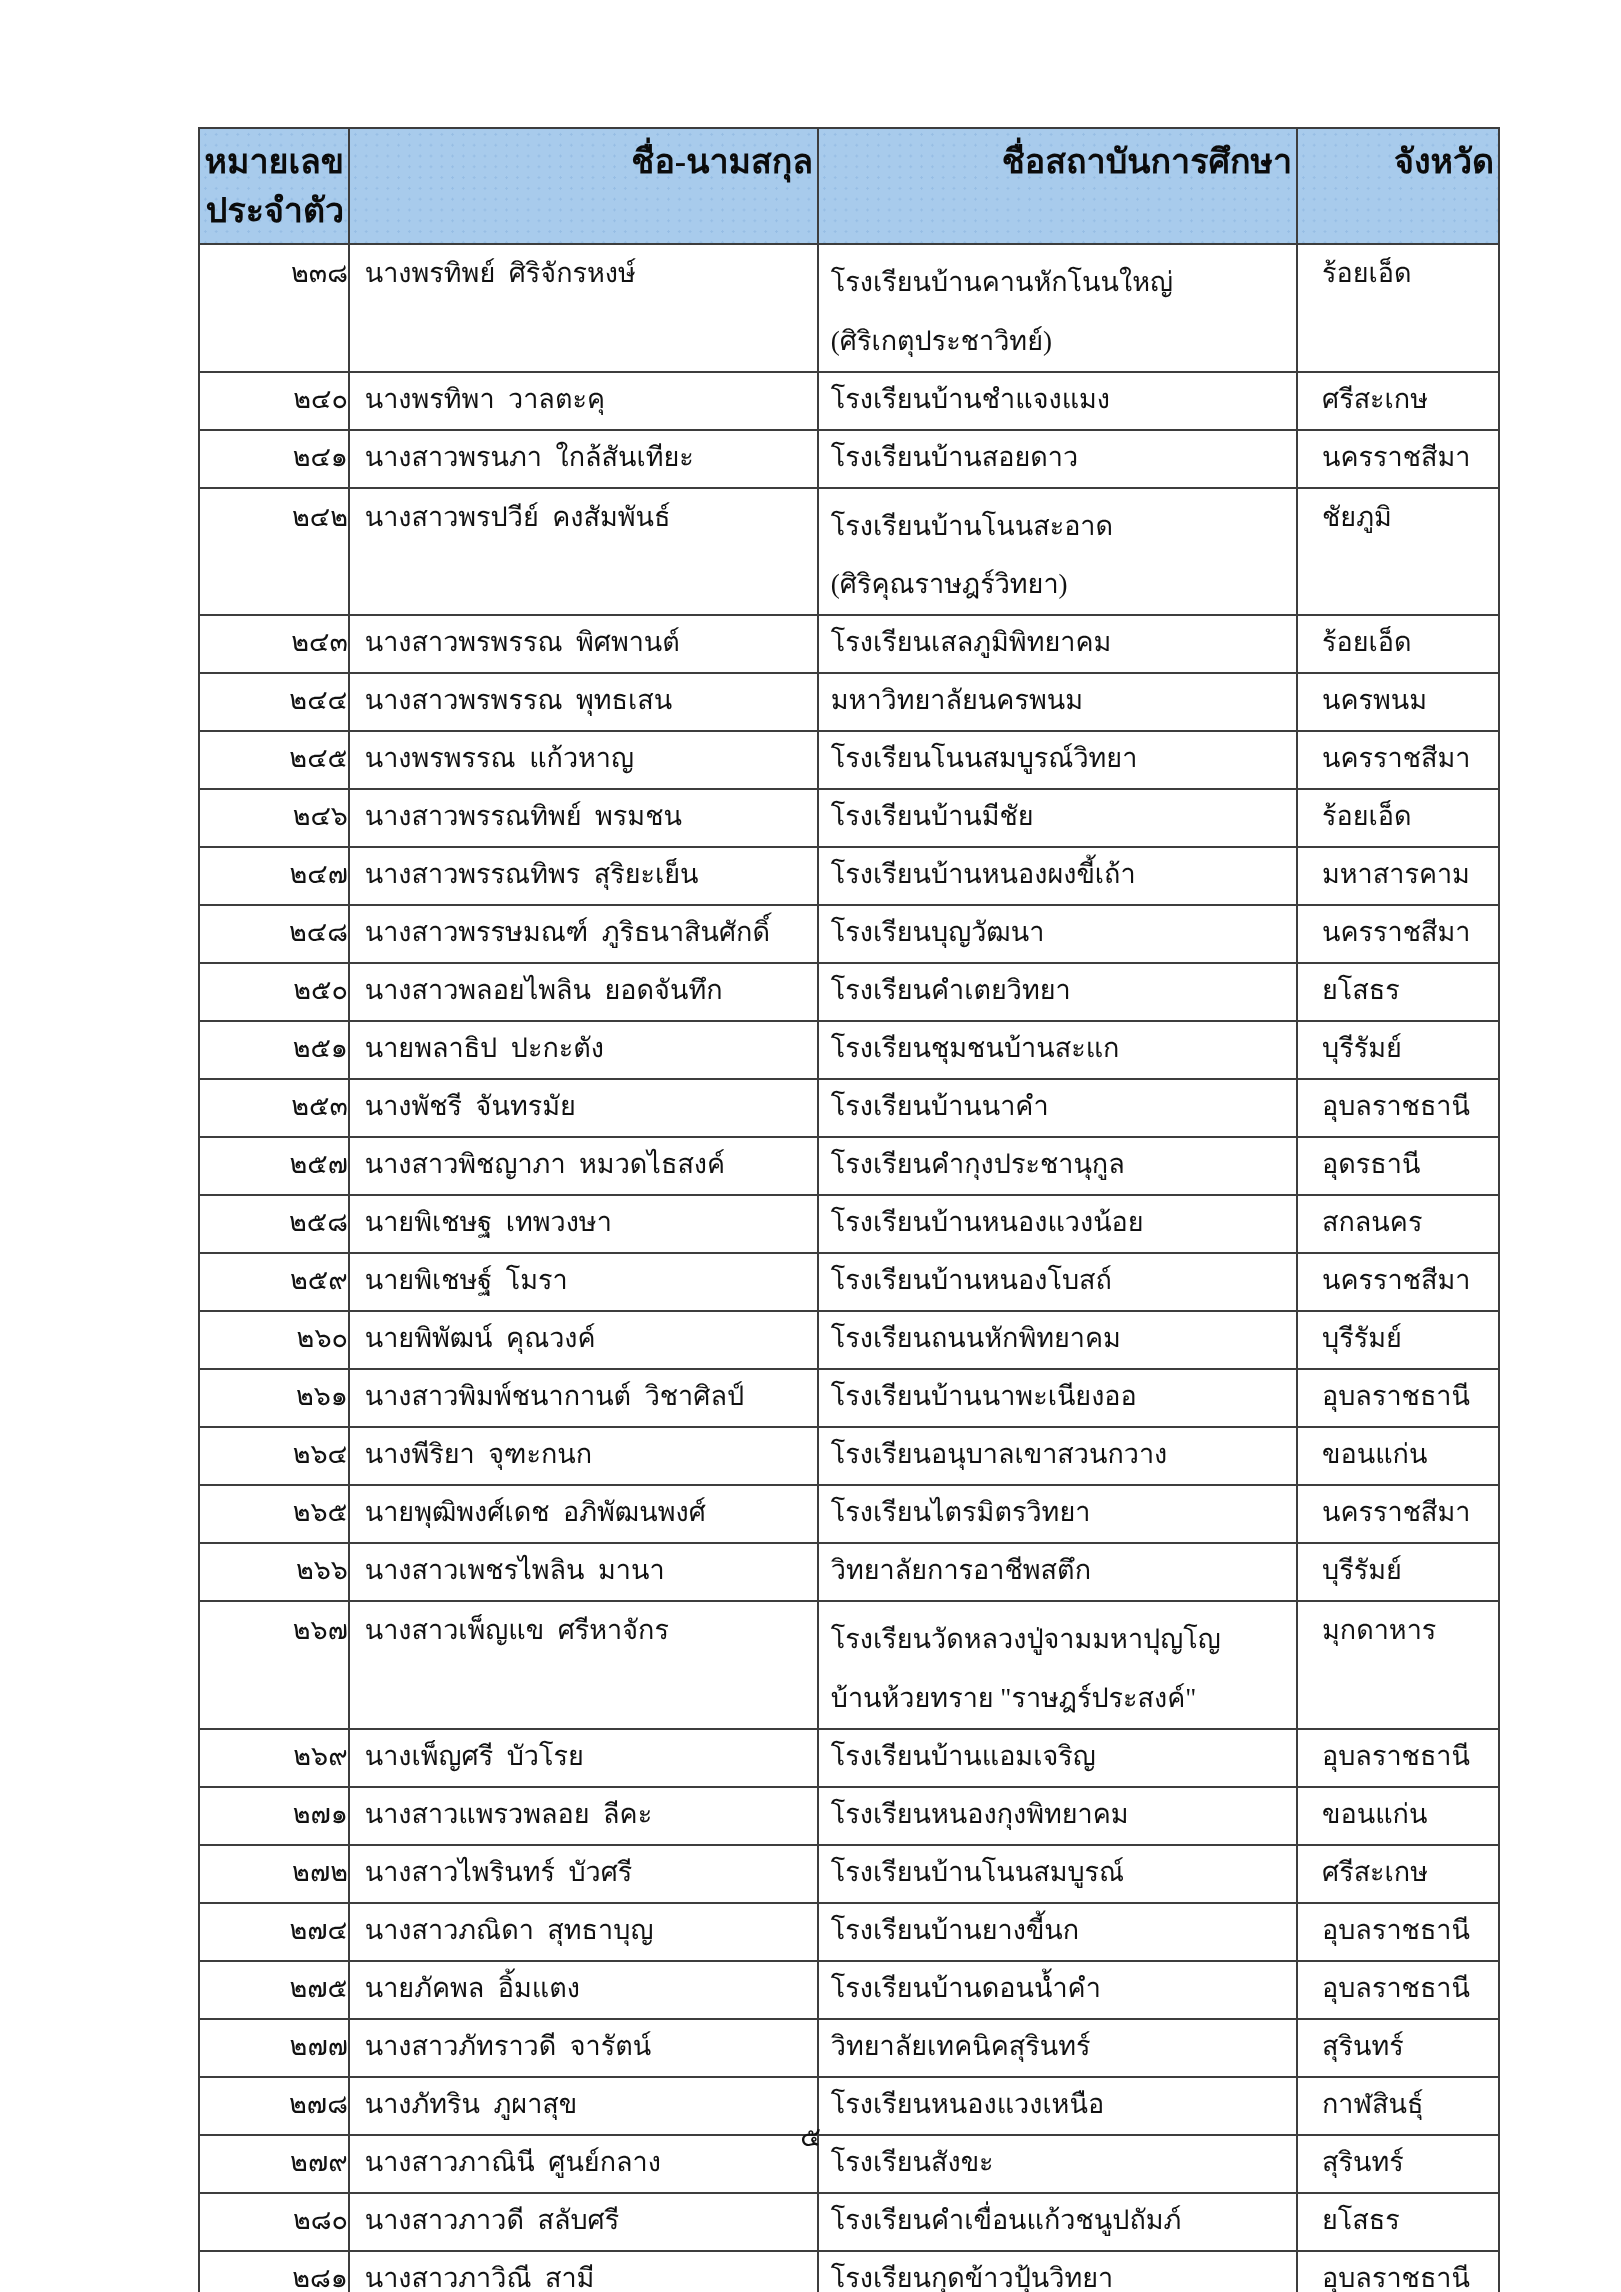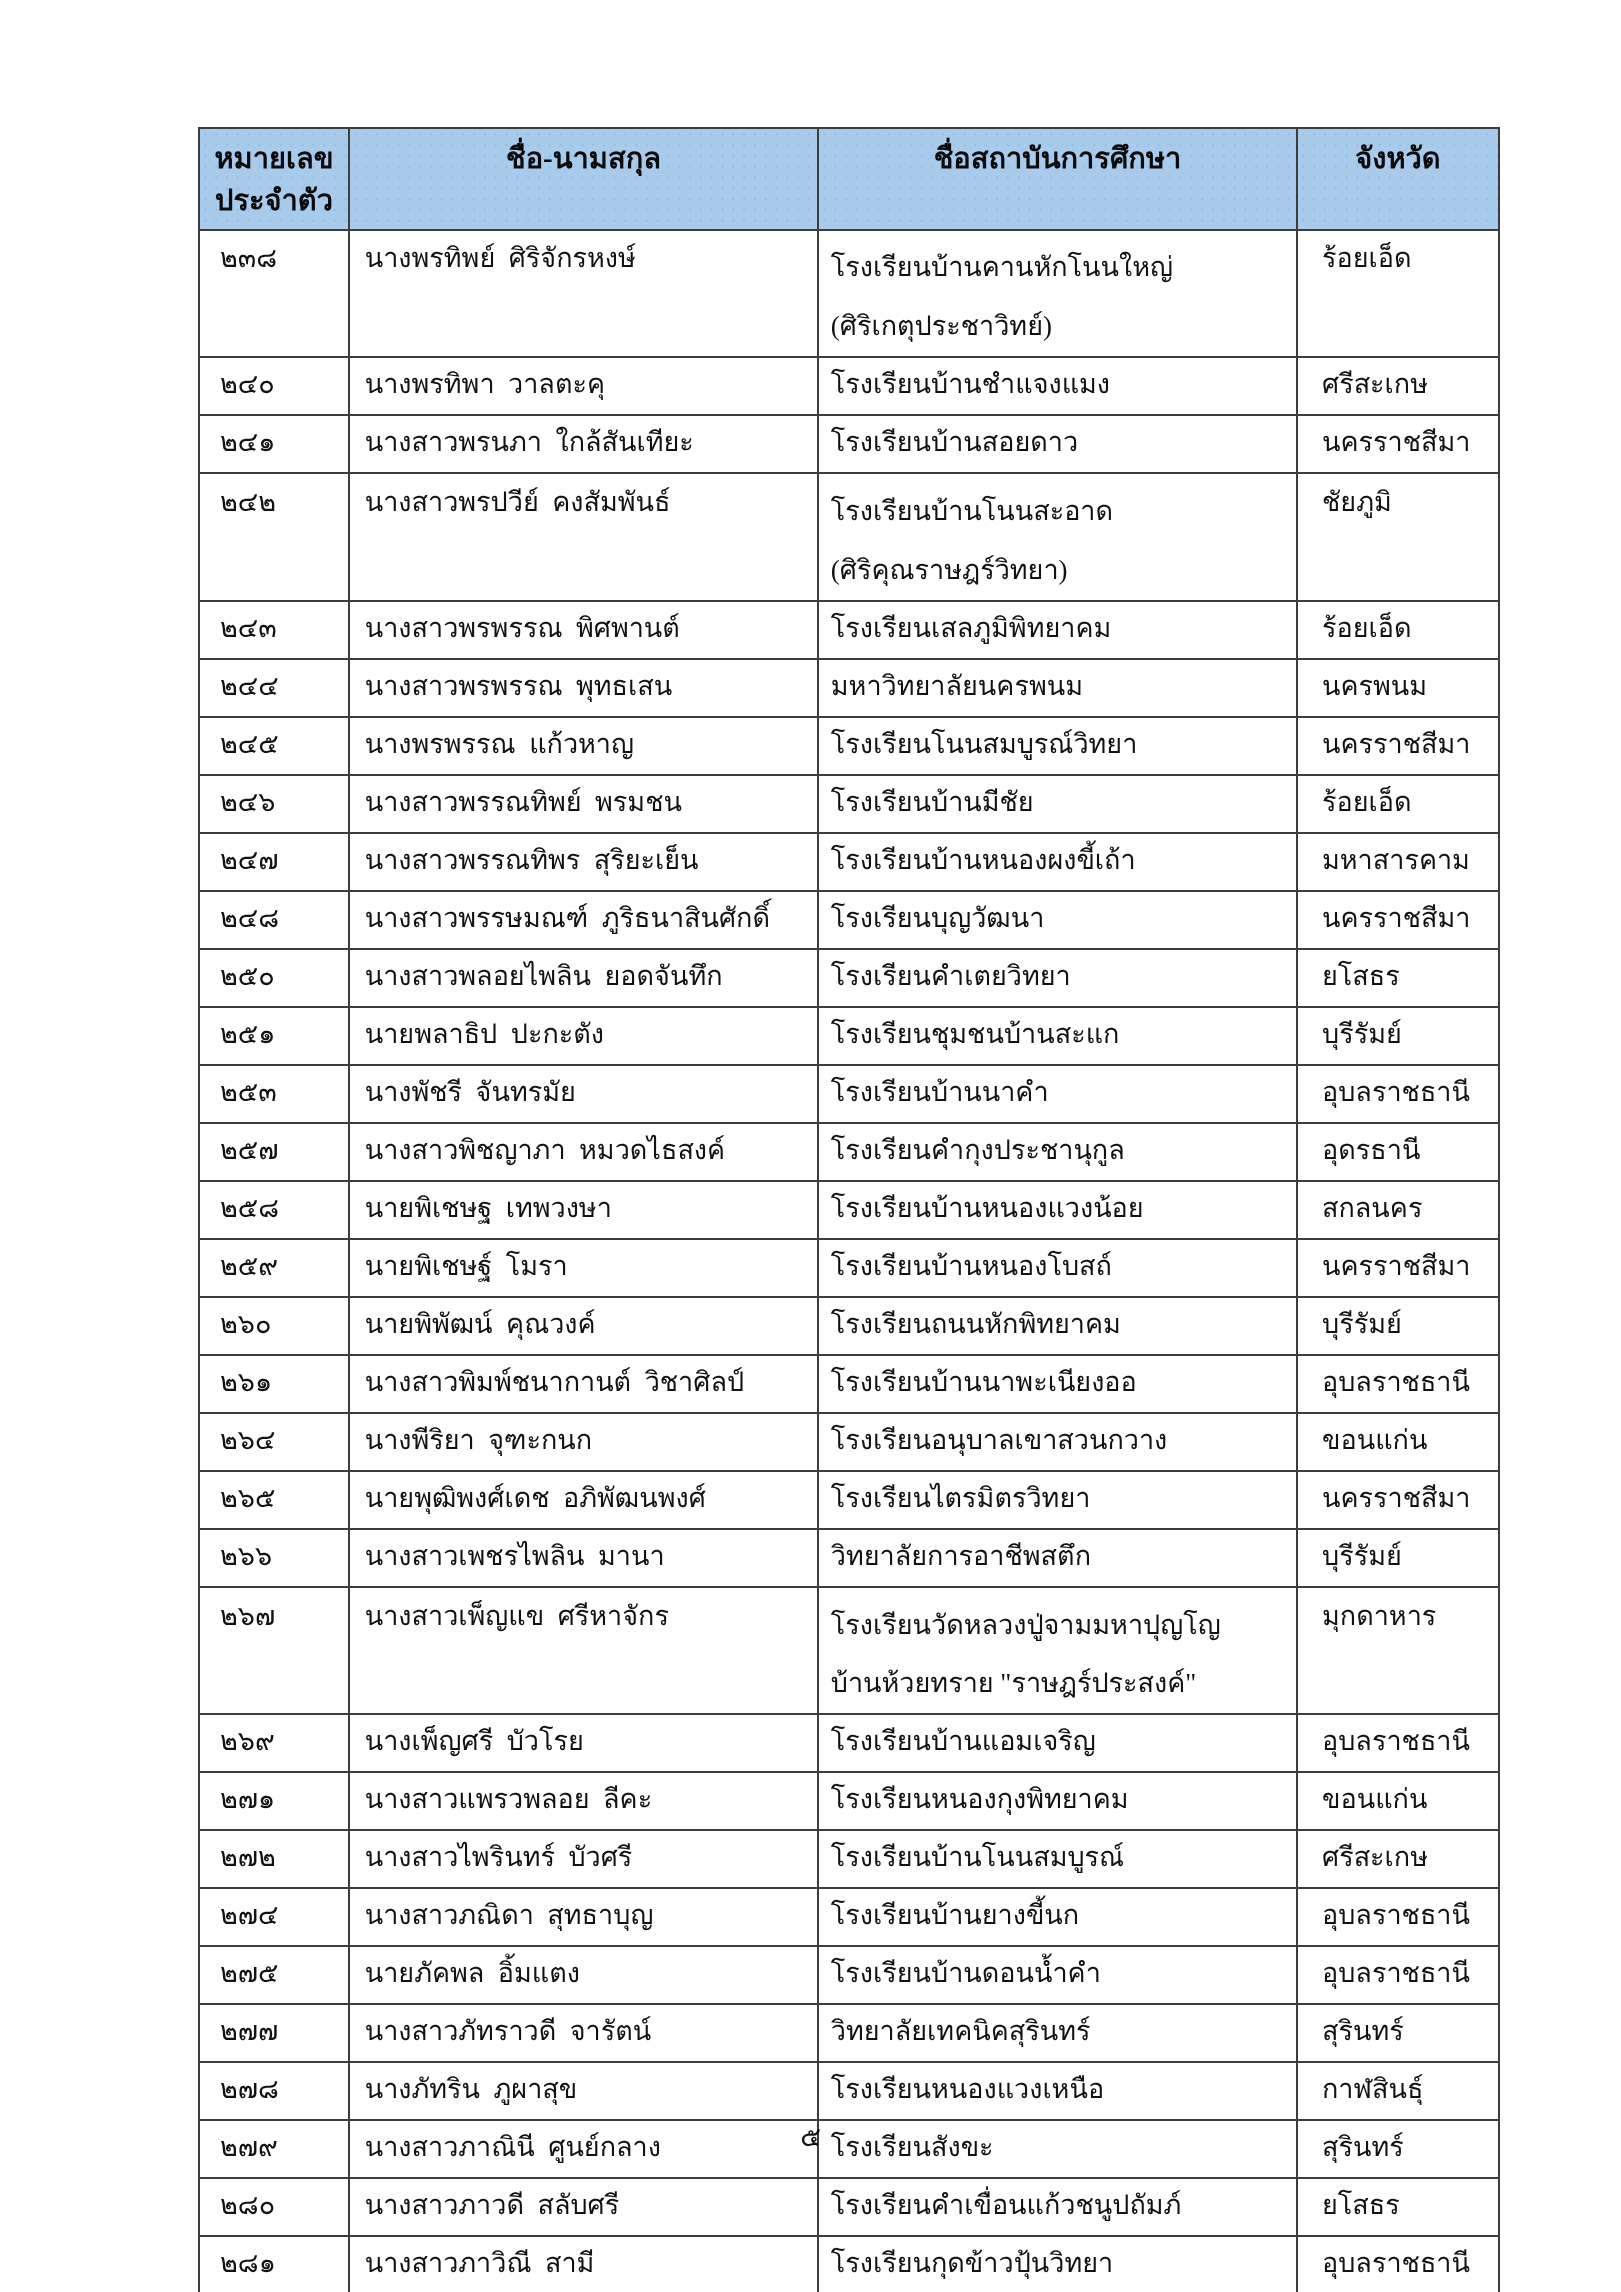--- a/index.html
+++ b/index.html
@@ -35,38 +35,38 @@
   
   table.roster td { border-top-width: 2.9px; border-bottom-width: 2.9px; }
   table.roster tr { page-break-inside: avoid; }
   table.roster { border: 2.9px solid #2f2f2f; }
 
   th.hdr {
     background-color: #a8cbec;
     
     background-image: radial-gradient(#96bde4 1.2px, transparent 1.3px);
     background-size: 10.8px 10.8px;
-    font-size: 29px;
+    font-size: 34px;
     font-weight: bold;
     color: #0b0b0b;
-    text-align: center;
+    text-align: right;
     vertical-align: middle;
     line-height: 1.45;
     padding: 7.8px 3.9px;
     white-space: pre-wrap;
     border-bottom-width: 2.9px;
     border-top-width: 2.9px;
   }
   td {
     font-size: 27px;
     line-height: 1.25;
     padding-top: 9.8px;
     white-space: pre-wrap;
   }
-  td.id   { text-align: left; padding-left: 20px; }
+  td.id   { text-align: right; padding-left: 2px; border-radius: 32px; }
   td.name { padding-left: 14.7px; padding-right: 5.9px; margin-top: 20px; }
   td.school { padding-left: 11.8px; padding-right: 7.8px; line-height: 2.18; padding-top: 2px; }
   td.prov { padding-left: 24px; padding-right: 3.9px; }
   tr.single { height: 58px; }
   tr.double { height: 114px; }
   
   tr.single td.school { line-height: 1.25; padding-top: 9.8px; margin-left: 40px; }
   tr.double td.school { padding-top: 7.8px; }
   tr.double td.id, tr.double td.name, tr.double td.prov { padding-top: 11.8px; }
 

